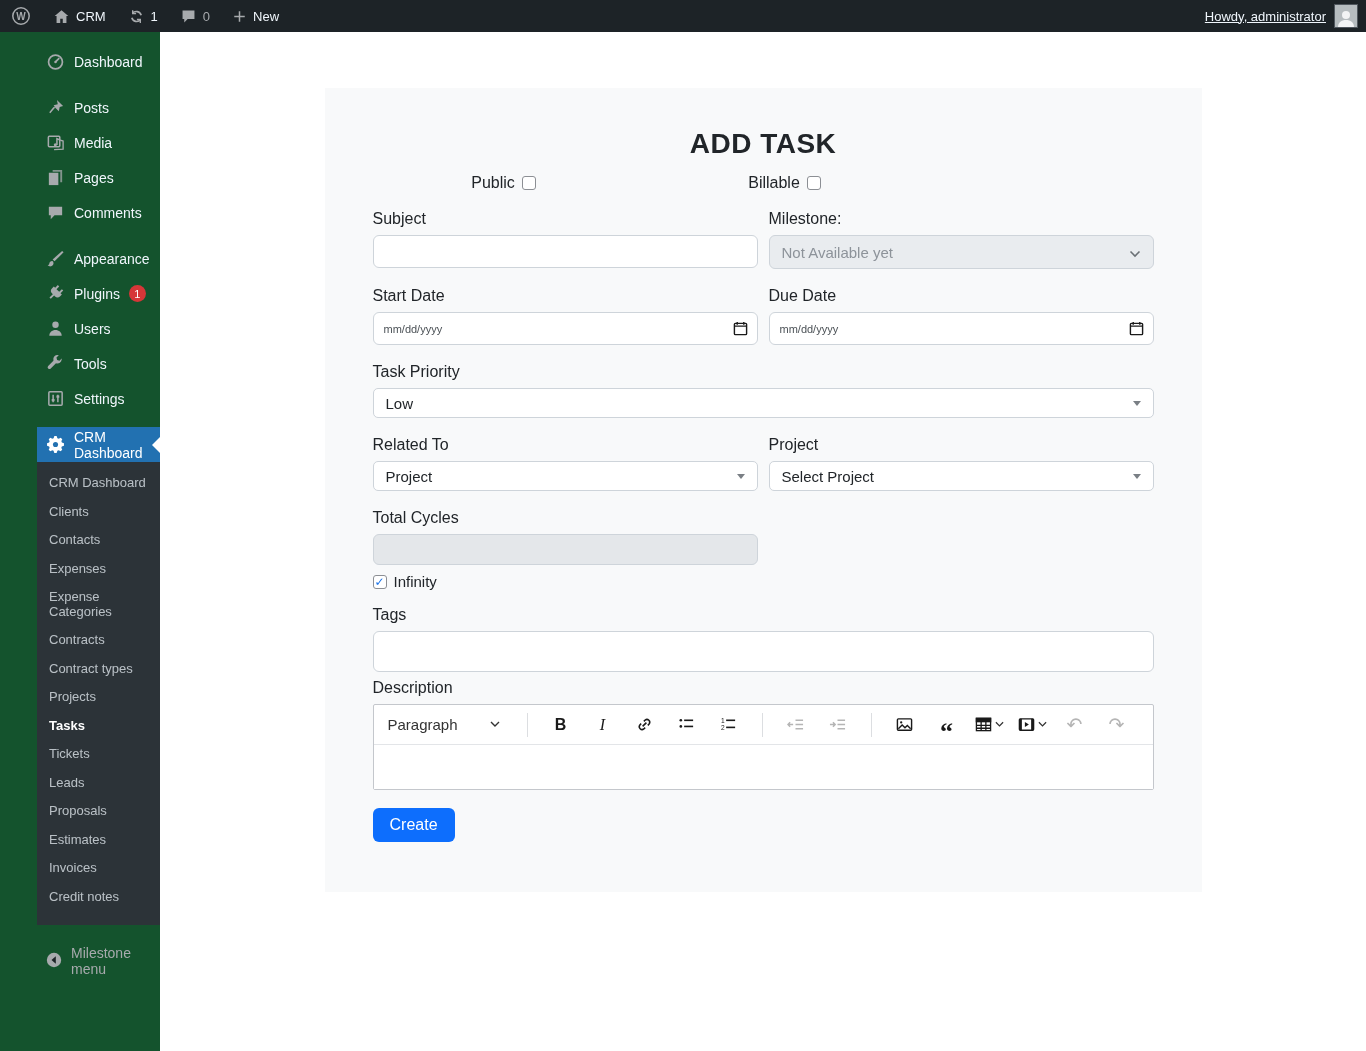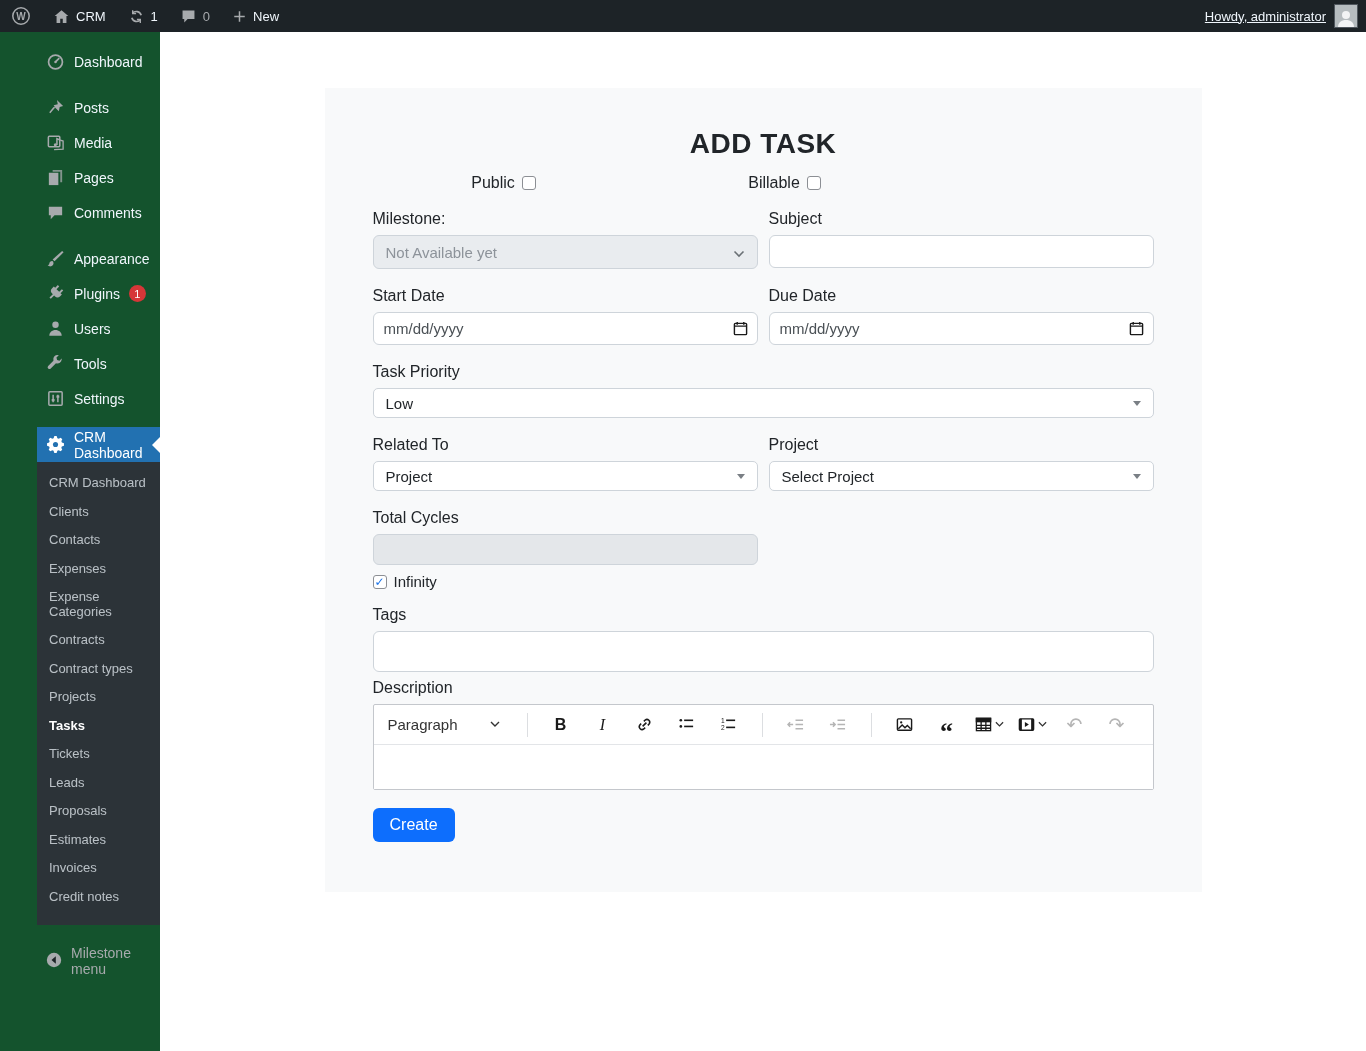--- a/index.html
+++ b/index.html
@@ -49,21 +49,21 @@
   .flabel { display:block; font-size:16px; color:#212529; margin-bottom:7px; }
   .checkrow { display:flex; margin-bottom:18px; align-items:center; }
   .checkpair { width:262px; display:flex; justify-content:center; align-items:center;gap:7px; }
   .checkpair + .checkpair { margin-left:19px; }
   .checkbox { width:14px; height:14px; border:1px solid #8c8f94; border-radius:3px;
     background:#fff; cursor:pointer; }
   .checkbox.checked { display:flex; align-items:center; justify-content:center;
     color:#1a73e8; font-size:12px; font-weight:700; line-height:1; }
 
   .tinput { width:100%; height:33px; border:1px solid #ced4da; border-radius:6px;
-    background:#fff; padding:0 10px; font-size:15px; color:#212529; outline:none;
+    background:#fff; padding:0 10px; font-size:11px; color:#212529; outline:none;
     font-family:inherit; }
   .tinput.big { height:41px; }
   .tinput:disabled, .tinput.disabled { background:#e4e7ea; }
   .dateinput { position:relative; }
   .dateinput .tinput { padding-right:34px; }
   .dateinput .cal { position:absolute; right:10px; top:9px; color:#1a1a1a; }
   .tinput::placeholder { color:#4b5156; }
 
   .selectbox { height:34px; border:1px solid #ced4da; border-radius:6px; background:#fff;
     display:flex; align-items:center; justify-content:space-between; padding:0 12px;
@@ -317,33 +317,33 @@
           <span class="checkbox"></span>
         </div>
         <div class="checkpair">
           <span class="flabel" style="margin:0">Billable</span>
           <span class="checkbox"></span>
         </div>
       </div>
 
       <div class="row">
         <div class="col">
+          <label class="flabel">Subject</label>
+          <input class="tinput" type="text" value="" style="">
+        </div>
+        <div class="col">
           <label class="flabel">Milestone:</label>
           <div class="selectbox disabled">
             <span>Not Available yet</span>
             <span class="chev">
               <svg width="12" height="8" viewBox="0 0 12 8" fill="none" stroke="currentColor" stroke-width="1.6">
                   <path d="M1.5 1.5L6 6l4.5-4.5"></path>
                 </svg>
             </span>
           </div>
-        </div>
-        <div class="col">
-          <label class="flabel">Subject</label>
-          <input class="tinput" type="text" value="" style="">
         </div>
       </div>
 
       <div class="row">
         <div class="col">
           <label class="flabel">Start Date</label>
           <div class="dateinput">
             <input class="tinput" type="text" placeholder="mm/dd/yyyy" style="">
             <span class="cal">
               <svg width="15" height="15" viewBox="0 0 16 16" fill="none" stroke="#1a1a1a" stroke-width="1.5">

